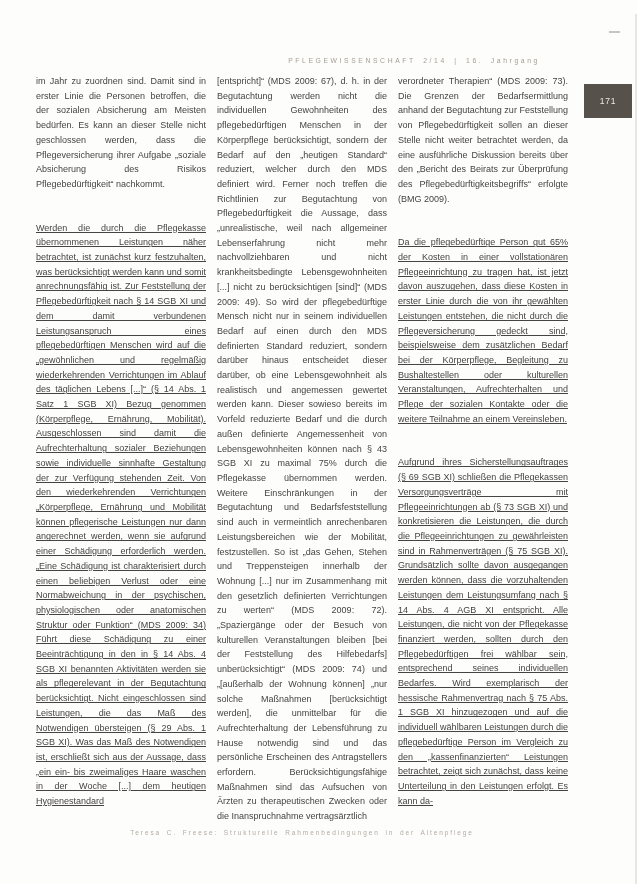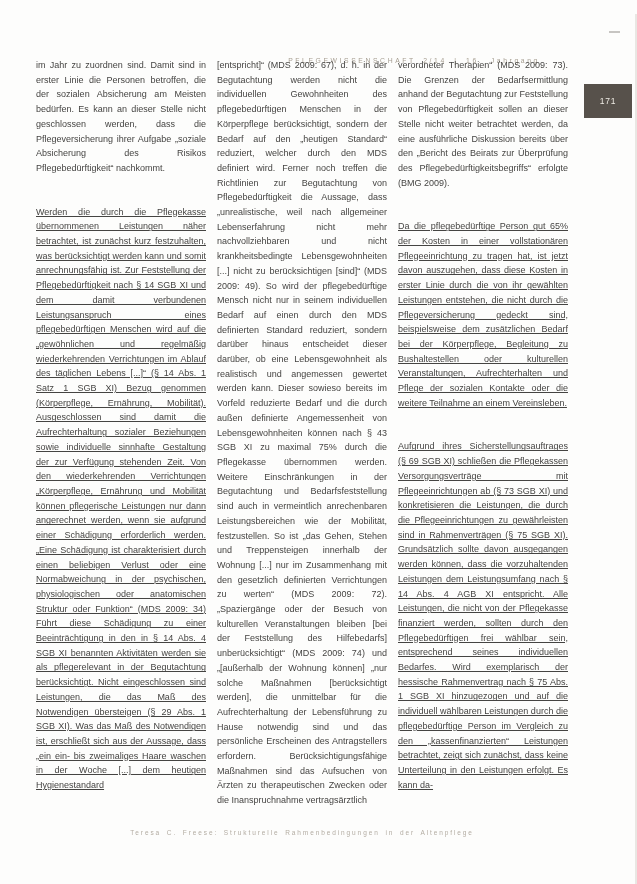--- a/index.html
+++ b/index.html
@@ -58,21 +58,21 @@
     display: flex;
     align-items: center;
     justify-content: center;
     font-size: 8.5px;
     letter-spacing: 0.8px;
     text-align: center;
   }
   
   .columns {
     position: absolute;
-    top: 58px;
+    top: 74px;
     left: 36px;
     width: 532px;
     display: flex;
     gap: 11px;
   }
   .col {
     width: 170px;
     font-size: 9px;
     line-height: 14.7px;
     text-align: justify;

